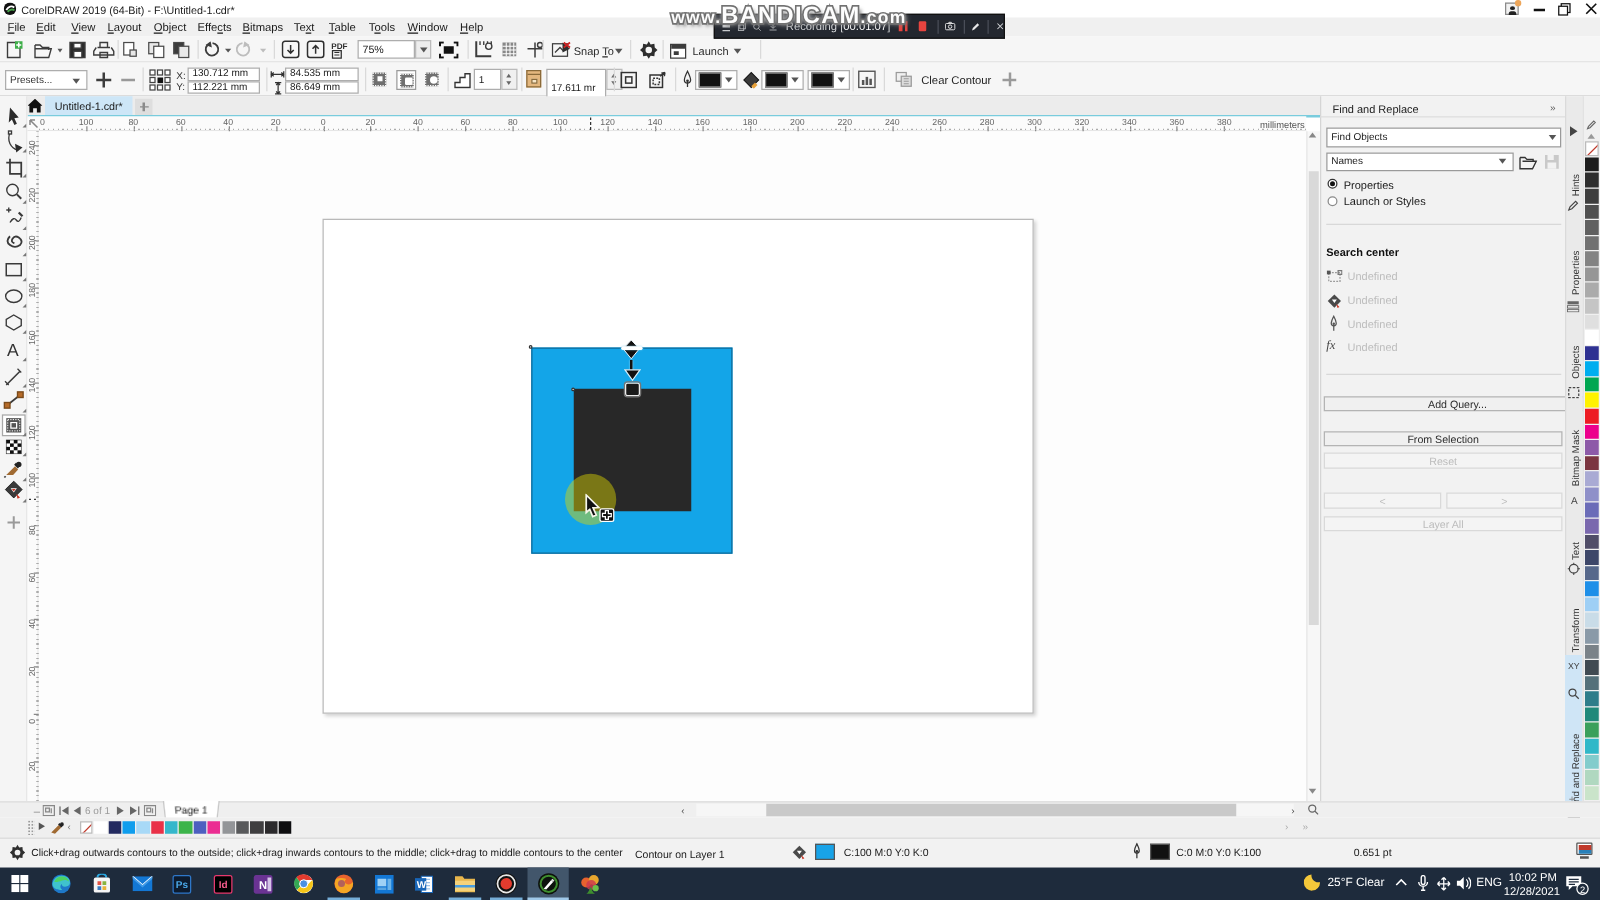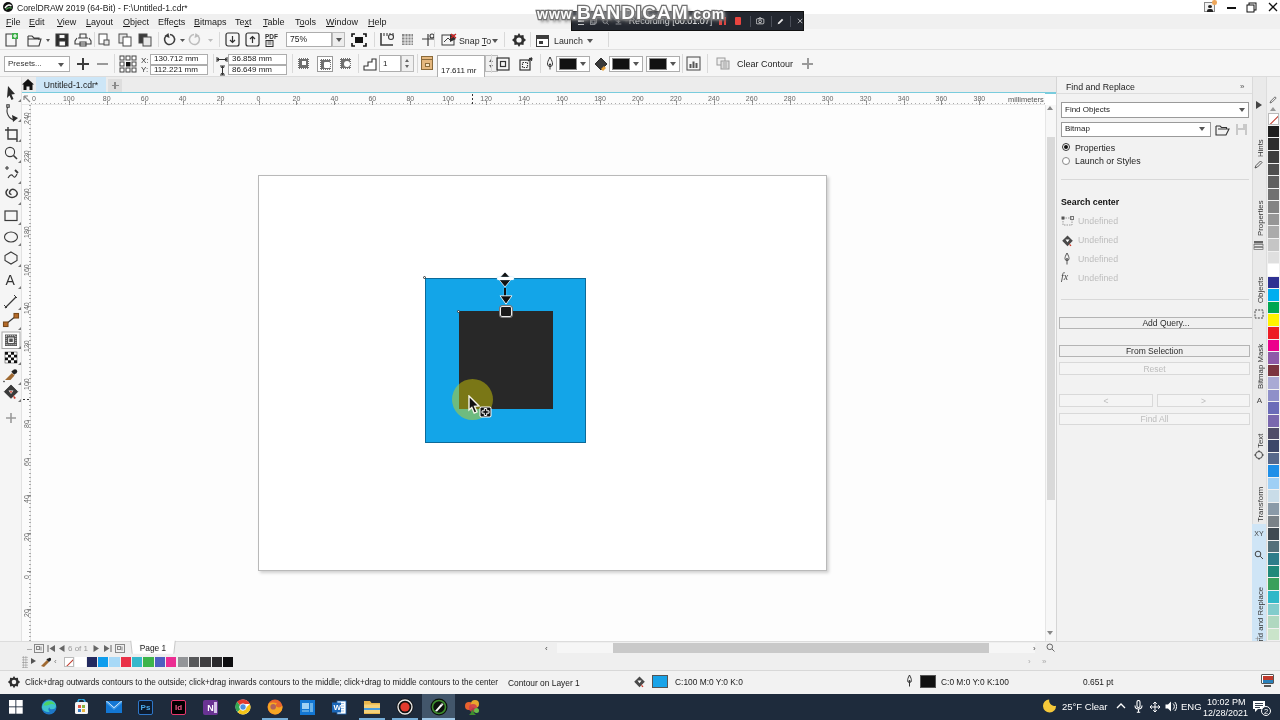--- a/index.html
+++ b/index.html
@@ -168,21 +168,21 @@
 <div class="tx" style="left:141px;top:55.5px;font-size:8px;color:#333">X:</div>
 <div class="tx" style="left:141px;top:64.5px;font-size:8px;color:#333">Y:</div>
 <div class="fld" style="left:150px;top:54px;width:58px;height:10.5px">130.712 mm</div>
 <div class="fld" style="left:150px;top:64.5px;width:58px;height:10.5px">112.221 mm</div>
 <svg class="ab" style="left:216px;top:56px" width="12" height="7" viewBox="0 0 12 7">
     <path d="M1 1 v5 M11 1 v5 M1 3.5 h10 M3 2 l-2 1.5 l2 1.5 M9 2 l2 1.5 l-2 1.5" stroke="#333" stroke-width="1" fill="none"></path>
   </svg>
 <svg class="ab" style="left:219px;top:64.5px" width="7" height="11" viewBox="0 0 7 11">
     <path d="M1 1 h5 M1 10 h5 M3.5 1 v9 M2 3 l1.5 -2 l1.5 2 M2 8 l1.5 2 l1.5 -2" stroke="#333" stroke-width="1" fill="none"></path>
   </svg>
-<div class="fld" style="left:228px;top:54px;width:59px;height:10.5px">36.858 mm</div>
+<div class="fld" style="left:228px;top:54px;width:59px;height:10.5px">84.535 mm</div>
 <div class="fld" style="left:228px;top:64.5px;width:59px;height:10.5px">86.649 mm</div>
 <div class="ab" style="left:296px;top:55.5px;width:16px;height:16px;">
     <div class="ab" style="left:2px;top:2px;width:11px;height:11px;background:#6f6f6f;border:1px dotted #fff">
       <div class="ab" style="left:2.6px;top:2.6px;width:4px;height:4px;background:#fff"></div>
     </div>
   </div>
 <div class="ab" style="left:317px;top:55.5px;width:16px;height:16px;background:#fff;border:1px solid #9a9a9a">
     <div class="ab" style="left:2px;top:2px;width:11px;height:11px;background:#6f6f6f;border:1px dotted #fff">
       <div class="ab" style="left:2.5px;top:2.5px;width:6px;height:6px;background:#fff;border-radius:1px"></div>
     </div>
@@ -462,21 +462,21 @@
 <div class="ab" style="left:1047px;top:631px;width:0;height:0;border-left:3.5px solid transparent;border-right:3.5px solid transparent;border-top:4.5px solid #888"></div>
 <div class="ab" style="left:1046.5px;top:137px;width:8px;height:363px;background:#d9d9d9"></div>
 
 <div class="ab" style="left:1056px;top:77px;width:196px;height:564px;background:#f2f2f2;border-left:1px solid #d5d5d5"></div>
 <div class="tx" style="left:1066px;top:82px;font-size:8.8px;color:#222">Find and Replace</div>
 <div class="tx" style="left:1240px;top:82px;font-size:8px;color:#555">»</div>
 <div class="tx" style="left:1254px;top:81px;font-size:10px;color:#555">×</div>
 <div class="ab" style="left:1056px;top:92.5px;width:196px;height:1px;background:#dddddd"></div>
 <div class="fld" style="left:1061px;top:101.5px;width:188px;height:16px;border-color:#9a9a9a">Find Objects</div>
 <span class="carr ab" style="left:1239px;top:108px"></span>
-<div class="fld" style="left:1061px;top:121.5px;width:150px;height:15.5px;border-color:#9a9a9a">Bitmap</div>
+<div class="fld" style="left:1061px;top:121.5px;width:150px;height:15.5px;border-color:#9a9a9a">Names</div>
 <span class="carr ab" style="left:1199px;top:127px"></span>
 <svg class="ab" style="left:1215px;top:123px" width="15" height="13" viewBox="0 0 15 13">
  <path d="M1 3 v9 h10 l3 -6 h-11 M1 3 h4 l1.5 1.5 h5 v1.5" stroke="#333" fill="none" stroke-width="1.1"></path>
 </svg>
 <svg class="ab" style="left:1235px;top:123px" width="13" height="13" viewBox="0 0 13 13">
  <rect x="1" y="1" width="11" height="11" fill="#c9c9c9"></rect>
     <rect x="3" y="1" width="5" height="4" fill="#f2f2f2"></rect>
     <rect x="3" y="7" width="7" height="5" fill="#f2f2f2"></rect>
 </svg>
 <div class="ab" style="left:1062px;top:143px;width:8px;height:8px;border:1px solid #333;border-radius:50%;background:#fff"></div>
@@ -507,21 +507,21 @@
 <div class="tx" style="left:1078px;top:235.0px;font-size:8.8px;color:#bdbdbd">Undefined</div>
 <div class="tx" style="left:1078px;top:254.0px;font-size:8.8px;color:#bdbdbd">Undefined</div>
 <div class="tx" style="left:1078px;top:272.5px;font-size:8.8px;color:#bdbdbd">Undefined</div>
 
 <div class="ab" style="left:1061px;top:298.5px;width:188px;height:1px;background:#d8d8d8"></div>
 <div class="btn" style="left:1059px;top:316.5px;width:214px;height:12px">Add Query...</div>
 <div class="btn" style="left:1059px;top:345px;width:191px;height:12px">From Selection</div>
 <div class="btn dis" style="left:1059px;top:362px;width:191px;height:13px">Reset</div>
 <div class="btn dis" style="left:1059px;top:394px;width:94px;height:13px">&lt;</div>
 <div class="btn dis" style="left:1157px;top:394px;width:93px;height:13px">&gt;</div>
-<div class="btn dis" style="left:1059px;top:413px;width:191px;height:12px">Find All</div>
+<div class="btn dis" style="left:1059px;top:413px;width:191px;height:12px">Layer All</div>
 
 <div class="ab" style="left:1252px;top:77px;width:14px;height:564px;background:#eaeaea;border-left:1px solid #dadada"></div>
 <div class="ab" style="left:1252px;top:524px;width:14px;height:121px;background:#cfe5f6"></div>
 <svg class="ab" style="left:1254px;top:100px" width="10" height="10" viewBox="0 0 10 10">
     <path d="M2 1 L8 5 L2 9 Z" fill="#444"></path>
   </svg>
 <div class="vtx" style="left:1255.5px;top:157.0px;font-size:7.8px;color:#333">Hints</div>
 <svg class="ab" style="left:1254px;top:160px" width="9" height="9" viewBox="0 0 9 9">
     <path d="M1 8 L2 5.5 L6.5 1 L8 2.5 L3.5 7 Z" fill="none" stroke="#444" stroke-width="0.9"></path>
   </svg>

